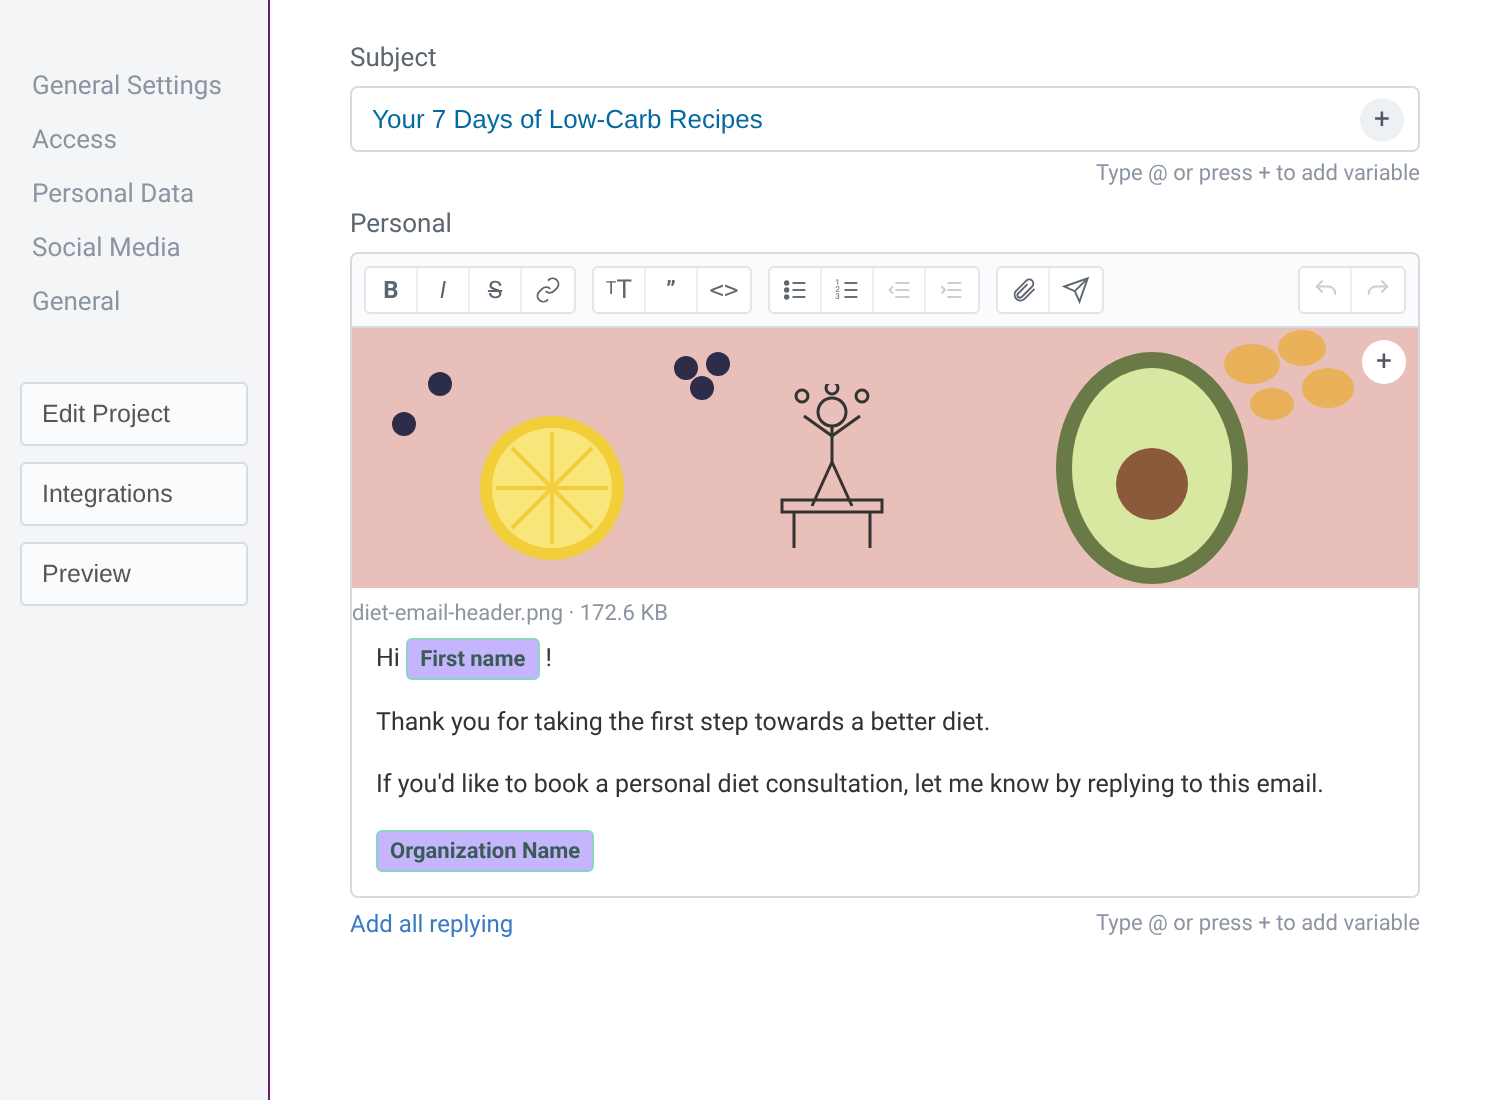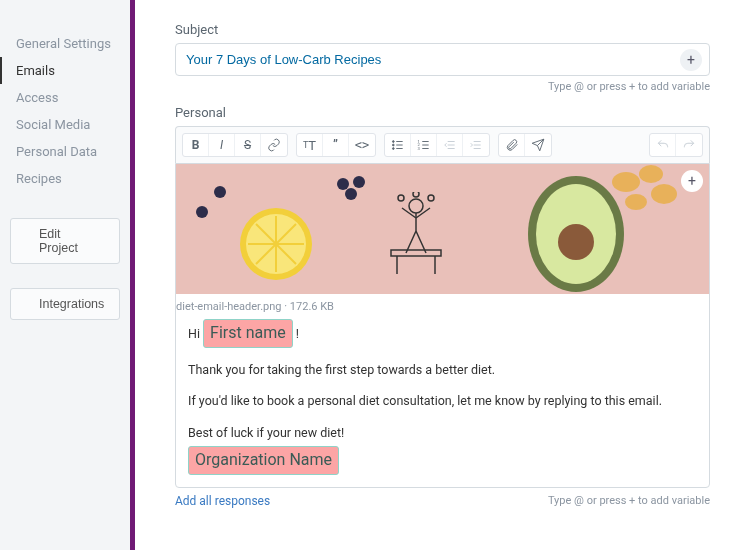--- a/index.html
+++ b/index.html
@@ -9,43 +9,43 @@
     color: #333;
     background: #f3f5f7;
     width: 750px;
     height: 550px;
     overflow: hidden;
   }
   .layout { display: flex; height: 100%; }
   .sidebar {
     width: 135px;
     background: #f3f5f7;
-    border-right: 5px solid #701a75;
+    border-right: 1px solid #701a75;
     padding: 30px 10px 10px 10px;
   }
   .nav-item {
     padding: 6px 6px;
     color: #8b95a1;
     cursor: pointer;
     font-size: 13px;
     border-left: 2px solid transparent;
     margin-left: -10px;
     padding-left: 14px;
   }
   .nav-item.active {
     color: #333;
     border-left: 2px solid #333;
   }
   .side-buttons { margin-top: 26px; }
   .side-btn {
     display: block;
     width: 100%;
     text-align: left;
-    padding: 8px 28px;
-    margin-bottom: 24px;
+    padding: 8px 10px;
+    margin-bottom: 8px;
     border: 1px solid #d5dbe0;
     background: #fafbfc;
     color: #555;
     border-radius: 3px;
     font-size: 12.5px;
     cursor: pointer;
   }
   .main {
     flex: 1;
     background: #fff;
@@ -137,23 +137,24 @@
     font-size: 12.5px;
     color: #333;
     line-height: 1.55;
   }
   .body-text p { margin-bottom: 12px; }
   .chip {
     display: inline-block;
     padding: 1px 6px;
     border: 1px solid #8fd3c8;
     border-radius: 3px;
-    background: #fca5a5;
+    background: #c4b5fd;
     color: #3b5b56;
-    font-size: 16px;
+    font-size: 11px;
+    font-weight: bold;
   }
   .link { color: #3a7ac2; text-decoration: underline; cursor: pointer; }
   .bold { font-weight: 600; }
   .below {
     display: flex;
     justify-content: space-between;
     margin-top: 6px;
     font-size: 12px;
   }
   .add-resp { color: #3a7ac2; cursor: pointer; }
@@ -163,29 +164,29 @@
   .avocado .skin{ fill:#6a7a46; } .avocado .flesh{ fill:#d8e8a0; } .avocado .pit{ fill:#8a5a3a; }
   .granola { fill:#e8b15a; }
   .person { stroke:#333; fill:none; stroke-width:1.5; }
 </style>
 </head>
 <body>
 
 <div class="layout">
   <aside class="sidebar">
     <div class="nav-item">General Settings</div>
-    <div class="nav-item active">Emails</div>
     <div class="nav-item">Access</div>
+    <div class="nav-item">Personal Data</div>
     <div class="nav-item">Social Media</div>
-    <div class="nav-item">Personal Data</div>
-    <div class="nav-item">Recipes</div>
+    <div class="nav-item">General</div>
 
     <div class="side-buttons">
       <button class="side-btn">Edit Project</button>
       <button class="side-btn">Integrations</button>
+      <button class="side-btn">Preview</button>
     </div>
   </aside>
 
   <main class="main">
     <div class="label">Subject</div>
     <div class="subject-wrap">
       <input class="subject-input" value="Your 7 Days of Low-Carb Recipes" style="">
       <div class="plus-btn" style="top:6px; right:8px;">+</div>
     </div>
     <div class="hint">Type @ or press + to add variable</div>
@@ -338,25 +339,24 @@
               <ellipse class="granola" cx="30" cy="38" rx="11" ry="8"></ellipse>
             </svg>
         </div>
         <div class="caption">diet-email-header.png · 172.6 KB</div>
         <div class="body-text">
           <p>
             <span>Hi </span><span class="chip">First name</span><span> !</span>
           </p>
           <p>Thank you for taking the first step towards a better diet.</p>
           <p>If you'd like to book a personal diet consultation, let me know by replying to this email.</p>
-          <p style="margin-bottom:4px">Best of luck if your new diet!</p>
           <span class="chip">Organization Name</span>
         </div>
       </div>
 
       <div class="below">
-        <span class="add-resp">Add all responses</span>
+        <span class="add-resp">Add all replying</span>
         <span class="hint" style="margin:0">Type @ or press + to add variable</span>
       </div>
     </div>
 
   </main>
 </div>
 
 </body></html>

